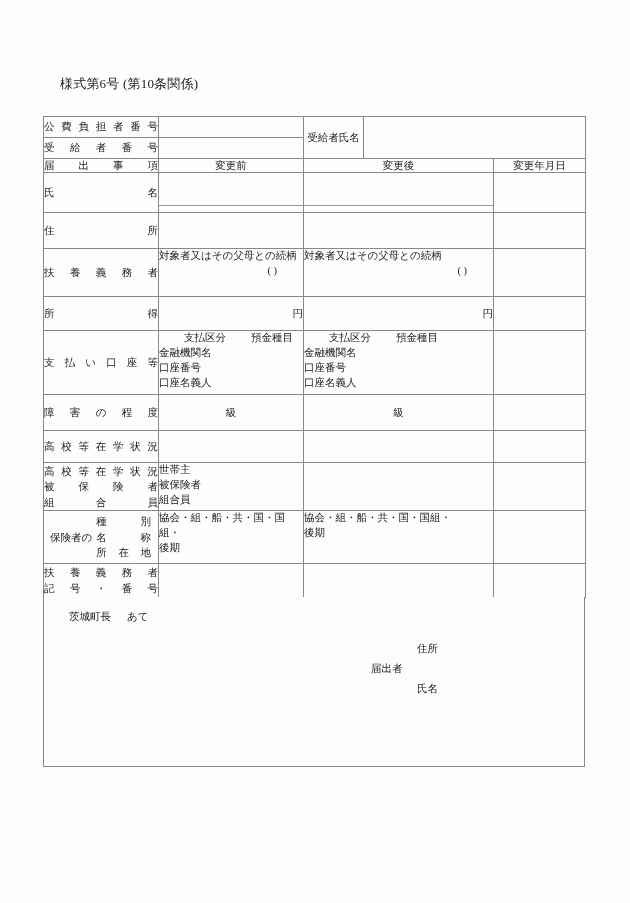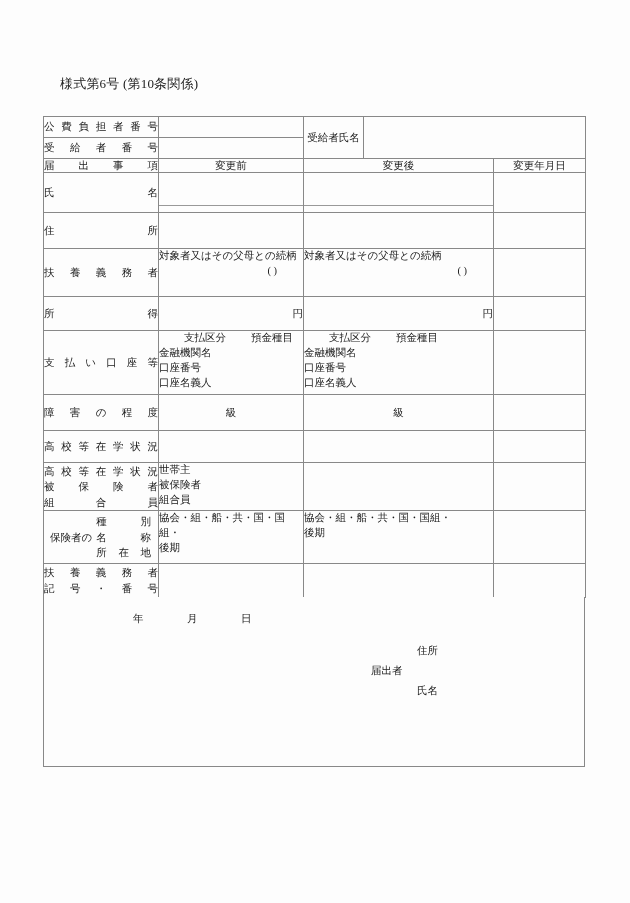--- a/index.html
+++ b/index.html
@@ -343,22 +343,22 @@
       </td>
       <td colspan="2"></td>
       <td colspan="2"></td>
       <td></td>
     </tr>
   </tbody>
     </table>
 
   <div class="decl" id="decl-box" style="top: 597px; height: 170px;">
     <div class="decl-body">
-      <p class="decl-date">
-        <span>年</span><span>月</span><span>日</span>
+      <p class="decl-to">
+        <span>茨城町長</span><span class="aate">あて</span>
       </p>
       <div class="signer">
         <div class="signer-row">
           <span class="who"></span>
           <span class="what">住所</span>
         </div>
         <div class="signer-row">
           <span class="who">届出者</span>
           <span class="what"></span>
         </div>

